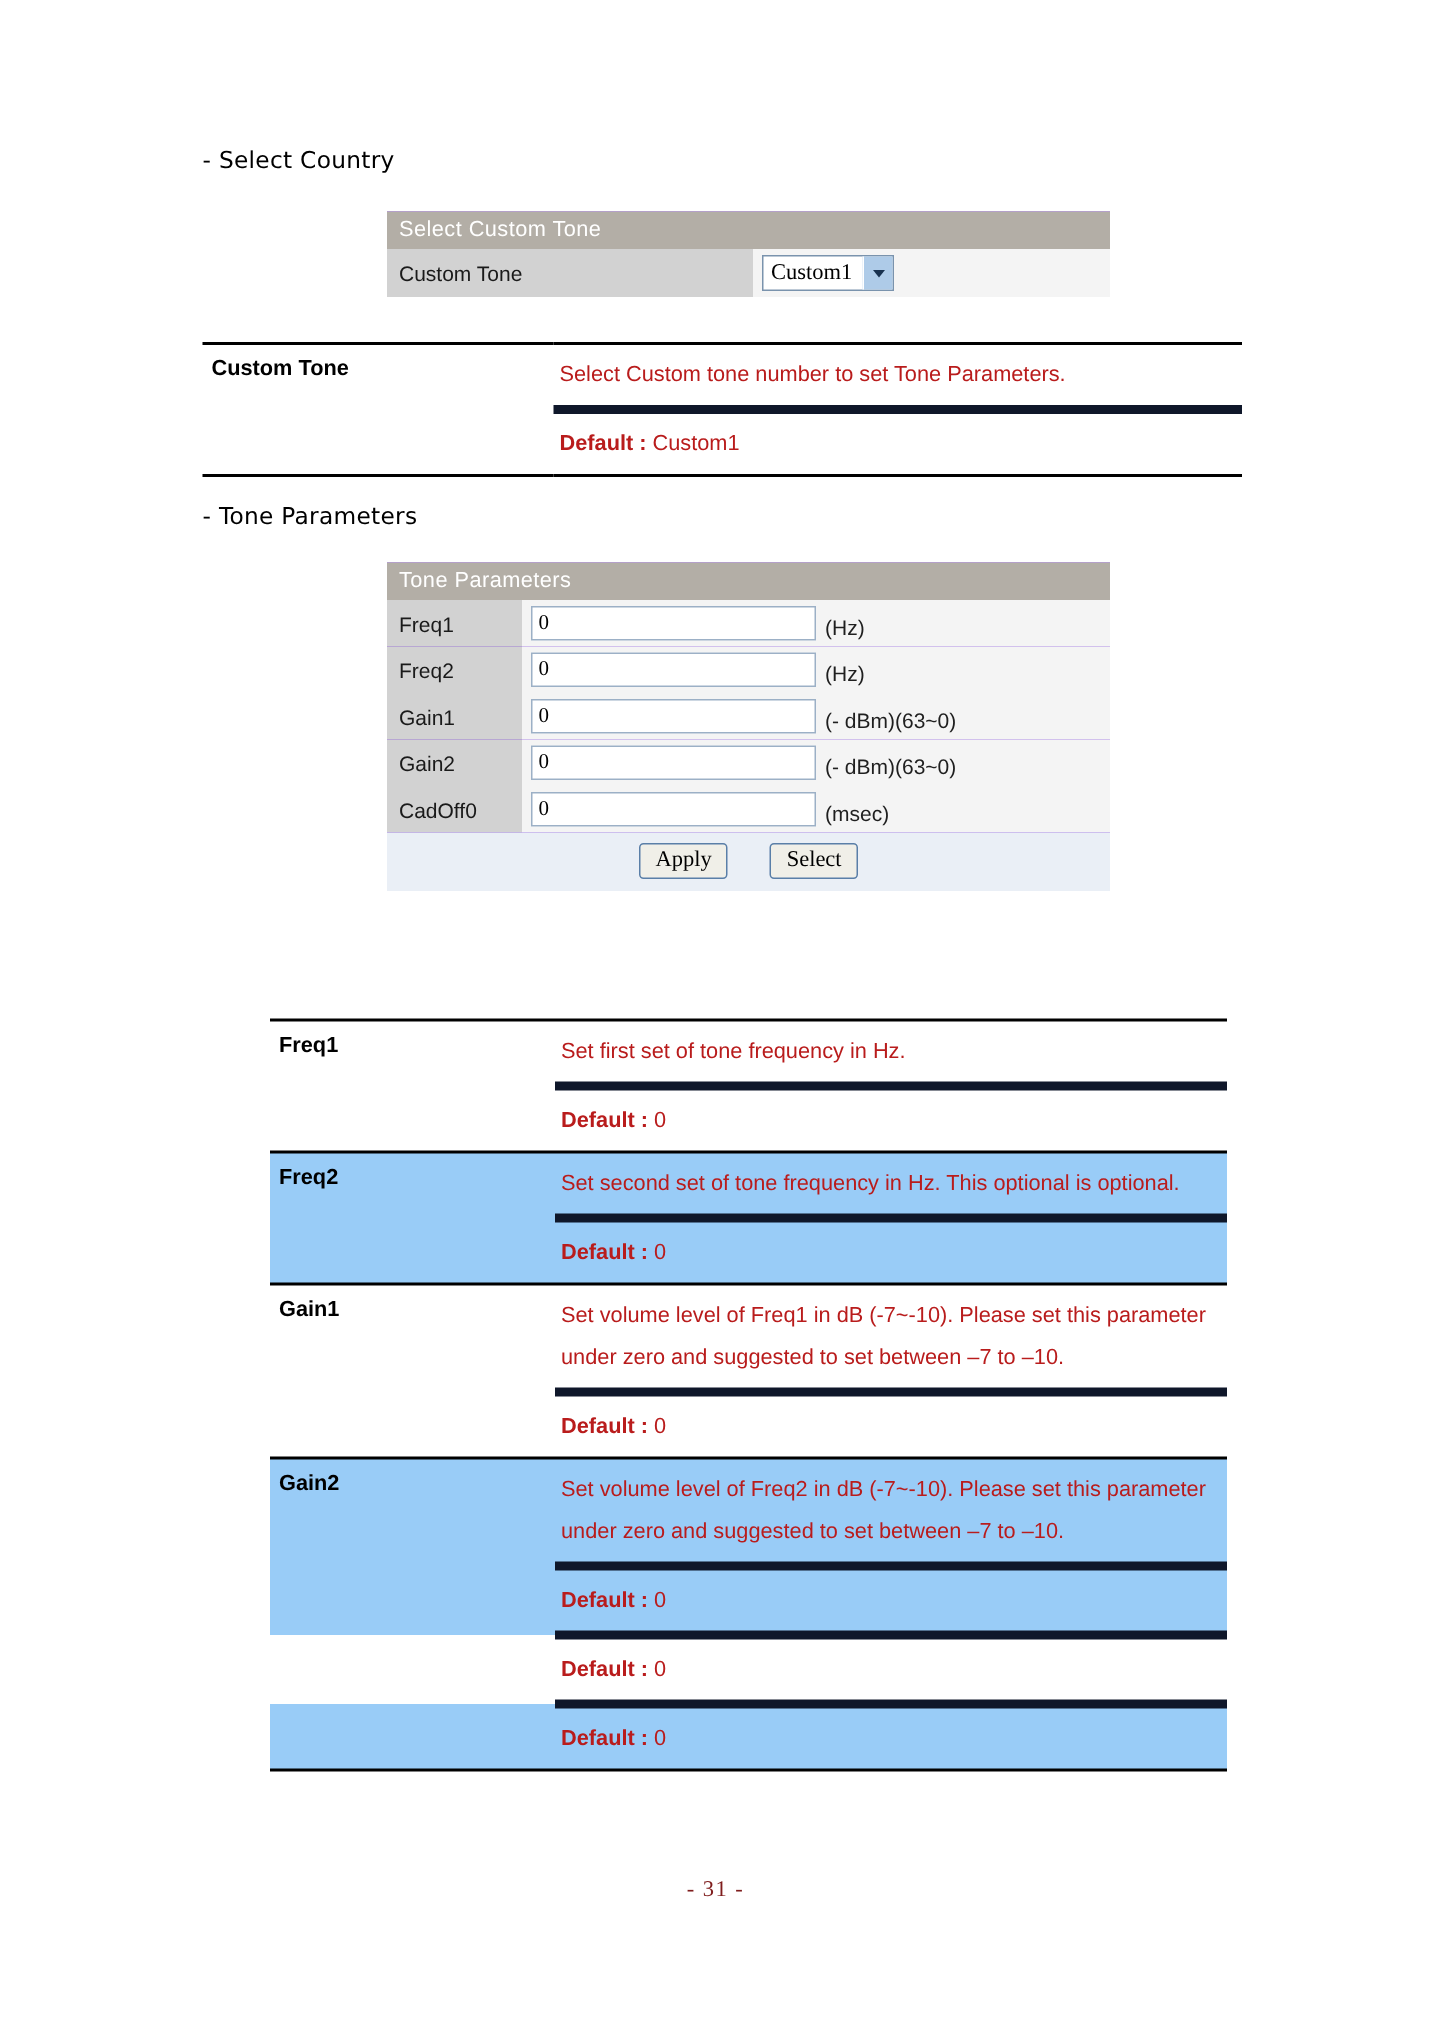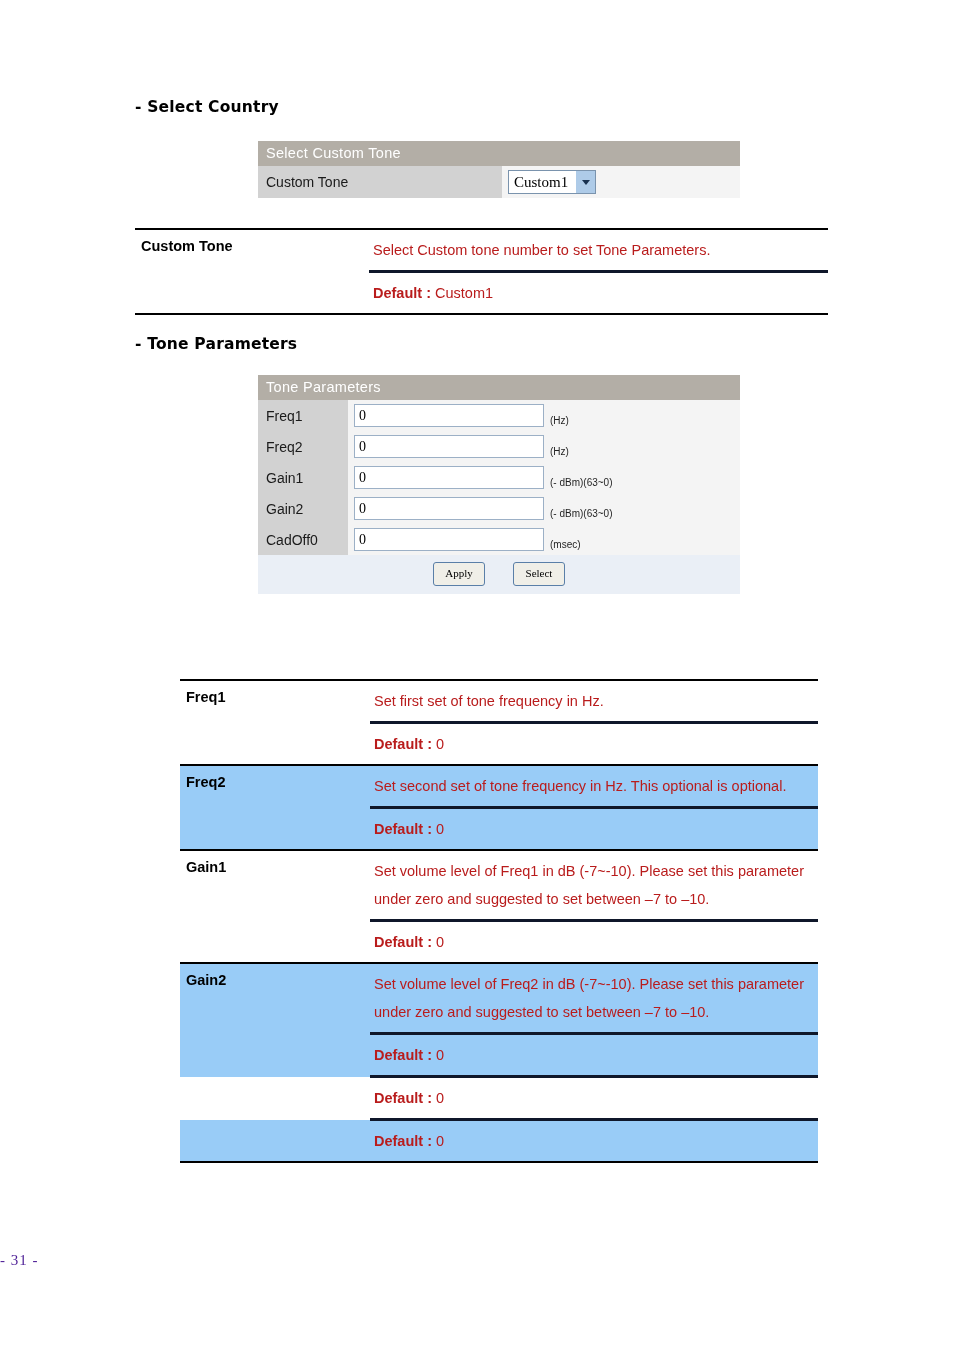--- a/index.html
+++ b/index.html
@@ -14,21 +14,21 @@
     font-family: "Liberation Sans", sans-serif;
     color: #000000;
     overflow: hidden;
   }
 
   
   .section-heading {
     position: absolute;
     left: 135px;
     font-family: "DejaVu Sans", sans-serif;
-    font-weight: bold;
+    font-weight: normal;
     font-size: 15.5px;
     letter-spacing: 0.2px;
     color: #000;
     white-space: nowrap;
   }
   #heading-select-country { top: 98px; }
   #heading-tone-parameters { top: 335px; }
 
   
   .webform {
@@ -80,21 +80,21 @@
     font-size: 14px;
     color: #000;
     padding: 0 4px;
     text-align: left;
     overflow: hidden;
   }
   .unit {
     display: inline-block;
     vertical-align: bottom;
     font-family: "Liberation Sans", sans-serif;
-    font-size: 10px;
+    font-size: 14px;
     color: #1f1f1f;
     margin-left: 6px;
     padding-bottom: 1px;
     white-space: nowrap;
   }
 
   
   .select-box {
     display: inline-block;
     vertical-align: middle;
@@ -139,21 +139,21 @@
   
   .wbtn {
     display: inline-block;
     box-sizing: border-box;
     min-width: 52px;
     padding: 1px 10px 2px 10px;
     border: 1px solid #5a7fa8;
     border-radius: 3px;
     background: #f0efe8;
     font-family: "Liberation Serif", serif;
-    font-size: 11px;
+    font-size: 15px;
     color: #000;
     text-align: center;
     line-height: 19px;
     margin: 0 14px;
   }
 
   
   .desc-table {
     position: absolute;
     border-collapse: collapse;
@@ -175,35 +175,36 @@
     font-size: 14.5px;
     color: #b91c1c;
     line-height: 28px;
     padding: 6px 2px 6px 4px;
   }
   .desc-table td.body.justify { text-align: justify; }
   .desc-table .thickline td {
     border-top: 2px solid #000;
   }
   .desc-table .thinline td.body {
-    border-top: 3px solid #0f172a;
+    border-top: 6px solid #0f172a;
   }
   .desc-table tr.hl td { background: #99ccf7; }
   .desc-table .defbold { font-weight: bold; }
   .desc-table .bottomrule td { border-bottom: 2px solid #000; }
 
   
   #page-footer {
     position: absolute;
     left: 0;
     top: 1252px;
     width: 954px;
+    text-align: center;
     font-family: "Liberation Serif", serif;
     font-size: 15px;
-    color: #4c1d95;
+    color: #7f1d1d;
     letter-spacing: 1px;
   }
 </style>
 </head>
 <body>
 
 <div class="section-heading" id="heading-select-country">- Select Country</div>
 
 <table class="webform" id="form-select-custom-tone" style="left:258px; top:141px; width:482px;">
   <tbody>

